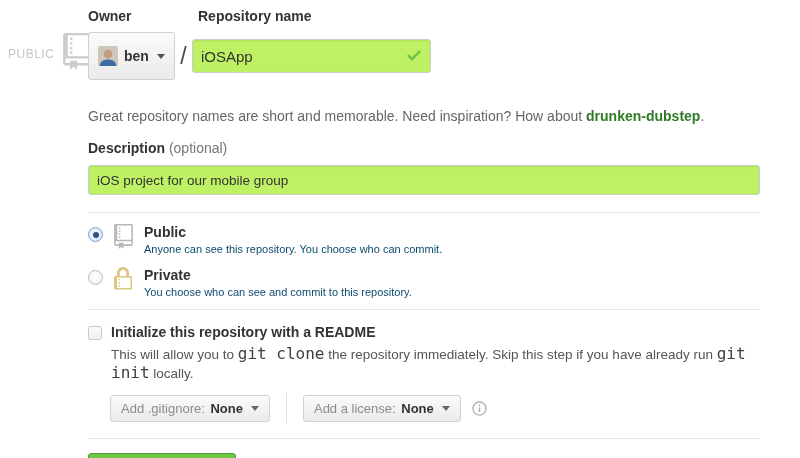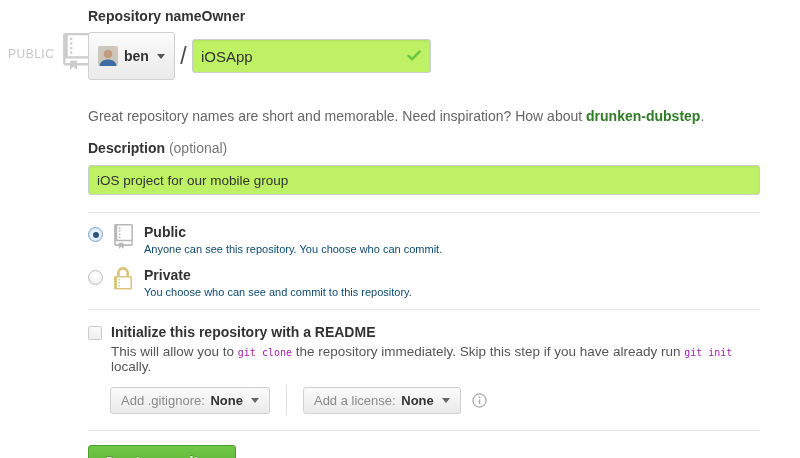--- a/index.html
+++ b/index.html
@@ -73,21 +73,21 @@
   .icon-lock { width:18px; height:24px; fill:#dbc57f; }
   .vis-title { font-size:14px; font-weight:bold; color:#333; }
   .vis-desc { font-size:11px; color:#0c4a6e; margin-top:3px; }
 
   
   .readme-row { display:flex; align-items:flex-start; margin-top:14px; }
   .checkbox { width:12px; height:12px; border:1px solid #ccc; border-radius:2px; flex:none;
               background:linear-gradient(#fafafa,#efefef); margin-top:2px; margin-right:9px; cursor:pointer; }
   .readme-title { font-size:14px; font-weight:bold; color:#333; }
   .readme-desc { font-size:13.5px; color:#555; margin-top:4px; }
-  .code { font-family:"DejaVu Sans Mono", monospace; font-size:10px; color:#a21caf; }
+  .code { font-family:"DejaVu Sans Mono", monospace; font-size:16px; color:#404040; }
 
   
   .dropdown-row { display:flex; align-items:center; margin-left:22px; margin-top:12px; height:28px; }
   .mini-btn { height:27px; padding:0 10px; font-size:13px; }
   .mini-btn .prefix { color:#8b8b8b; }
   .mini-btn .value { font-weight:bold; color:#333; margin-left:2px; }
   .mini-btn .caret { border-top-color:#666; }
   .v-sep { width:1px; height:30px; background:#ddd; margin:0 16px; }
   .info-icon { margin-left:11px; display:inline-flex; cursor:pointer; }
 
@@ -110,22 +110,22 @@
     <svg class="icon-repo-big" viewBox="0 0 12 16" aria-hidden="true">
         <path d="M4 9H3V8h1v1zm0-3H3v1h1V6zm0-2H3v1h1V4zm0-2H3v1h1V2zm8-1v12c0 .55-.45 1-1 1H6v2l-1.5-1.5L3 16v-2H1c-.55 0-1-.45-1-1V1c0-.55.45-1 1-1h10c.55 0 1 .45 1 1zm-1 10H1v2h2v-1h3v1h5v-2zm0-10H2v9h9V1z"></path>
       </svg>
   </span>
 </div>
 
 <div class="form">
 
   
   <div class="labels-row">
+    <div class="field-label owner-label-cell">Owner</div>
     <div class="field-label">Repository name</div>
-    <div class="field-label owner-label-cell">Owner</div>
   </div>
 
   
   <div class="controls-row">
     <button class="btn-gray owner-btn">
       <span class="avatar">
         <svg viewBox="0 0 20 20" width="20" height="20" aria-hidden="true">
           <rect width="20" height="20" fill="#cdc6bb"></rect>
           <circle cx="10" cy="8" r="4.3" fill="#c49a7e"></circle>
           <path d="M1.5 20c.6-4.4 4.2-6.4 8.5-6.4s7.9 2 8.5 6.4z" fill="#3e6da5"></path>

